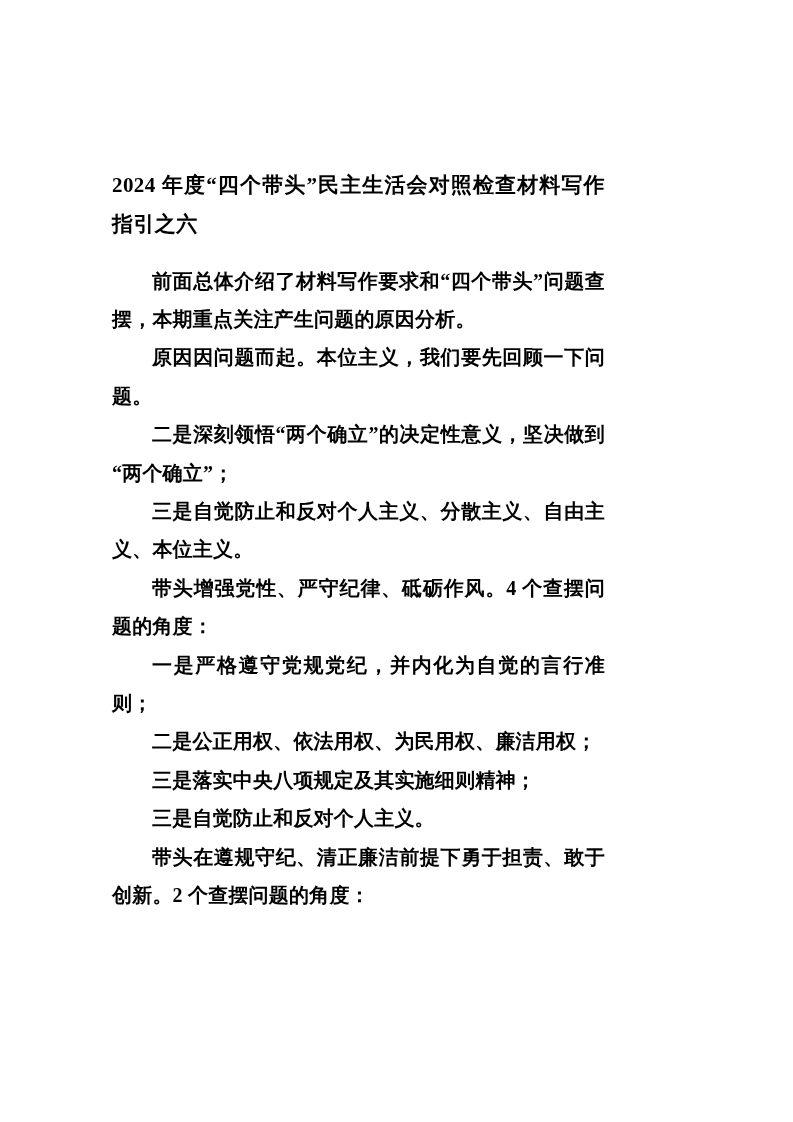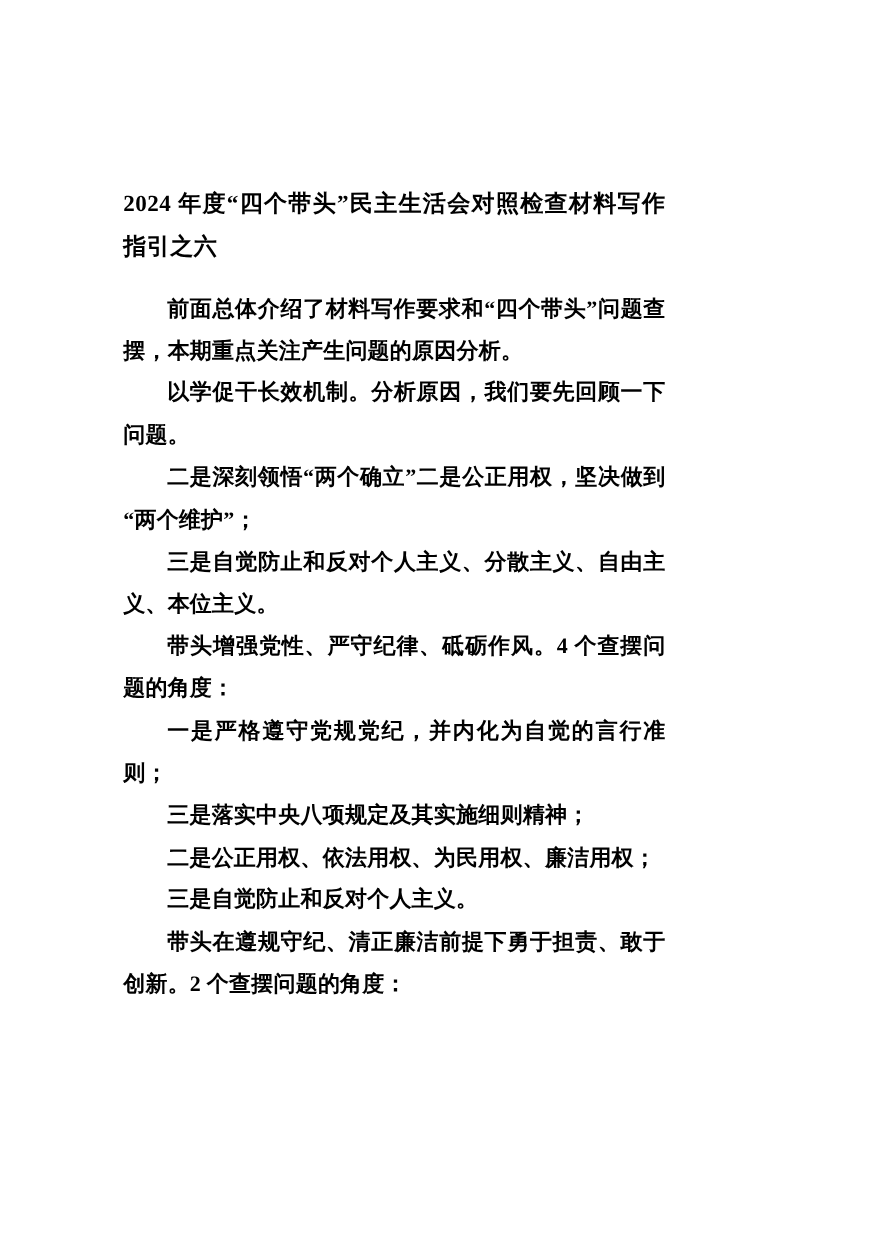--- a/index.html
+++ b/index.html
@@ -43,22 +43,22 @@
     font-weight: bold;
   }
 </style>
 </head>
 <body>
 
 <div class="page">
   <h1 class="doc-title">2024 年度“四个带头”民主生活会对照检查材料写作指引之六</h1>
 
   <p class="para">前面总体介绍了材料写作要求和“四个带头”问题查摆，本期重点关注产生问题的原因分析。</p>
-  <p class="para">以学促干长效机制。分析原因，我们要先回顾一下问题。</p>
-  <p class="para">二是深刻领悟“两个确立”二是公正用权，坚决做到“两个维护”；</p>
+  <p class="para">原因因问题而起。本位主义，我们要先回顾一下问题。</p>
+  <p class="para">二是深刻领悟“两个确立”的决定性意义，坚决做到“两个确立”；</p>
   <p class="para">三是自觉防止和反对个人主义、分散主义、自由主义、本位主义。</p>
   <p class="para">带头增强党性、严守纪律、砥砺作风。4 个查摆问题的角度：</p>
   <p class="para">一是严格遵守党规党纪，并内化为自觉的言行准则；</p>
+  <p class="para">二是公正用权、依法用权、为民用权、廉洁用权；</p>
   <p class="para">三是落实中央八项规定及其实施细则精神；</p>
-  <p class="para">二是公正用权、依法用权、为民用权、廉洁用权；</p>
   <p class="para">三是自觉防止和反对个人主义。</p>
   <p class="para">带头在遵规守纪、清正廉洁前提下勇于担责、敢于创新。2 个查摆问题的角度：</p>
 </div>
 
 </body></html>

